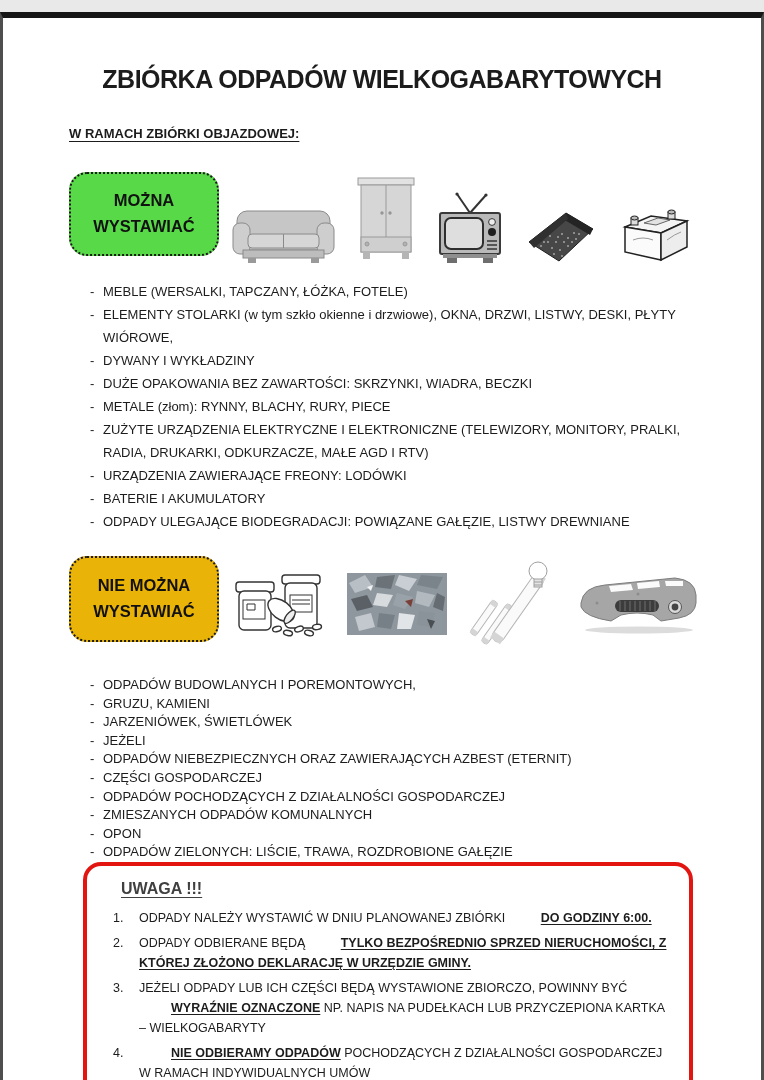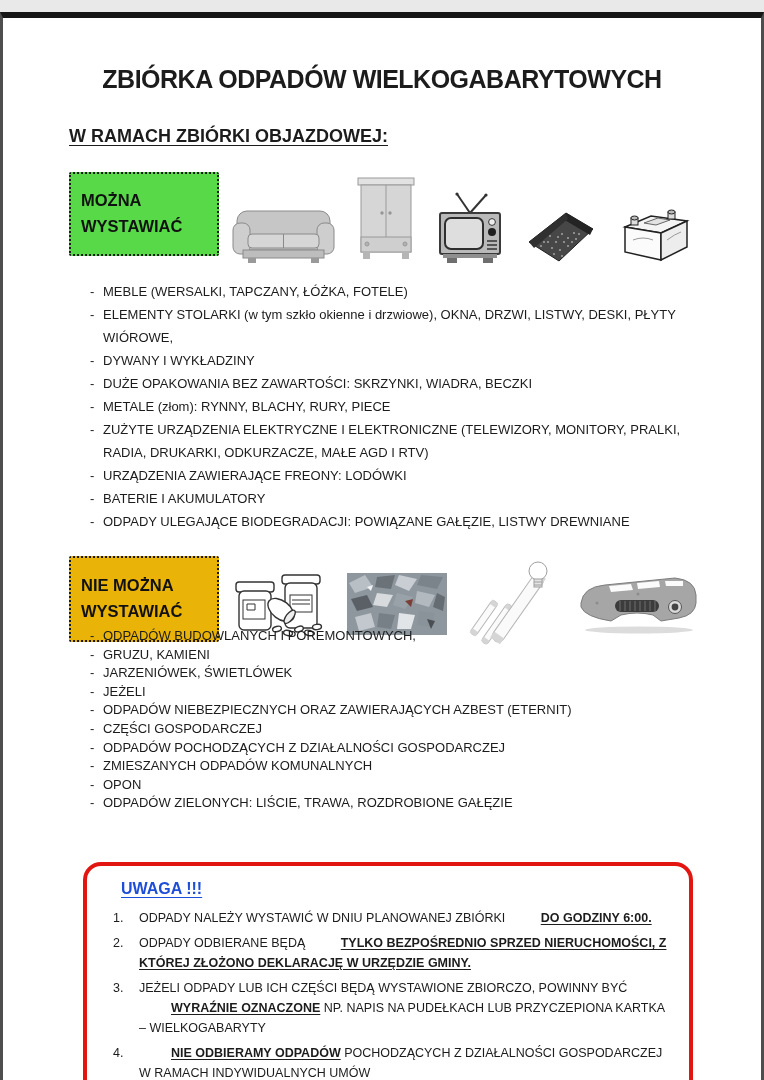--- a/index.html
+++ b/index.html
@@ -16,55 +16,55 @@
     overflow:hidden;
     font-family:Liberation Sans, sans-serif;
     color:#1c1c1c;
   }
   .doc-title {
     position:absolute; top:30px; left:0; width:100%;
     text-align:center; font-size:25px; font-weight:bold; letter-spacing:-0.5px;
   }
   .section-heading {
     position:absolute; left:66px; top:108px;
-    font-size:18px; font-weight:bold;
+    font-size:13px; font-weight:bold;
     text-decoration:underline; text-underline-offset:3px;
   }
   .badge {
     position:absolute; left:66px; width:150px;
-    border:2px dotted #1a1a1a; border-radius:2px;
+    border:2px dotted #1a1a1a; border-radius:18px;
     display:flex; align-items:center; justify-content:center;
-    font-weight:bold; font-size:16.5px; line-height:1.55;
+    text-align:center; font-weight:bold; font-size:16.5px; line-height:1.55;
     padding:6px 10px; color:#111;
   }
   .badge-allowed { top:154px; height:84px; background:#58D948; }
   .badge-not     { top:538px; height:86px; background:#eab308; }
   .icon-row {
     position:absolute; display:flex; justify-content:space-between;
   }
   .icon-row-1 { left:228px; top:154px; width:462px; height:92px; align-items:flex-end; }
   .icon-row-2 { left:230px; top:534px; width:468px; height:104px; align-items:center; }
   .icon-row span { display:block; line-height:0; }
   .blist {
     position:absolute; left:86px; width:600px;
     list-style:none; margin:0; padding:0;
     font-size:13px;
   }
   .blist li { position:relative; padding-left:14px; }
   .blist li::before { content:"-"; position:absolute; left:1px; }
   .blist-allowed { top:262px; line-height:23px; }
-  .blist-not     { top:609px; line-height:18.6px; }
+  .blist-not     { top:658px; line-height:18.6px; }
   .notice {
     position:absolute; left:80px; top:844px; width:610px;
     border:4px solid #E21511; border-radius:18px;
     padding:12px 18px 12px 22px;
     background:#fff;
   }
   .notice-title {
-    color:#1d4ed8; font-size:16px; font-weight:bold;
+    color:#404040; font-size:16px; font-weight:bold;
     text-decoration:underline; text-underline-offset:3px;
     margin:2px 0 10px 12px;
   }
   .nlist { list-style:none; margin:0; padding:0; font-size:12.5px; line-height:20px; }
   .nlist li { display:grid; grid-template-columns:30px 1fr; margin-bottom:5px; }
   .nlist .num { text-align:left; padding-left:4px; }
   .nlist .em, .nlist span.em {
     font-weight:bold; text-decoration:underline; text-underline-offset:2px;padding-left:32px;
   }
   svg { display:block; }

